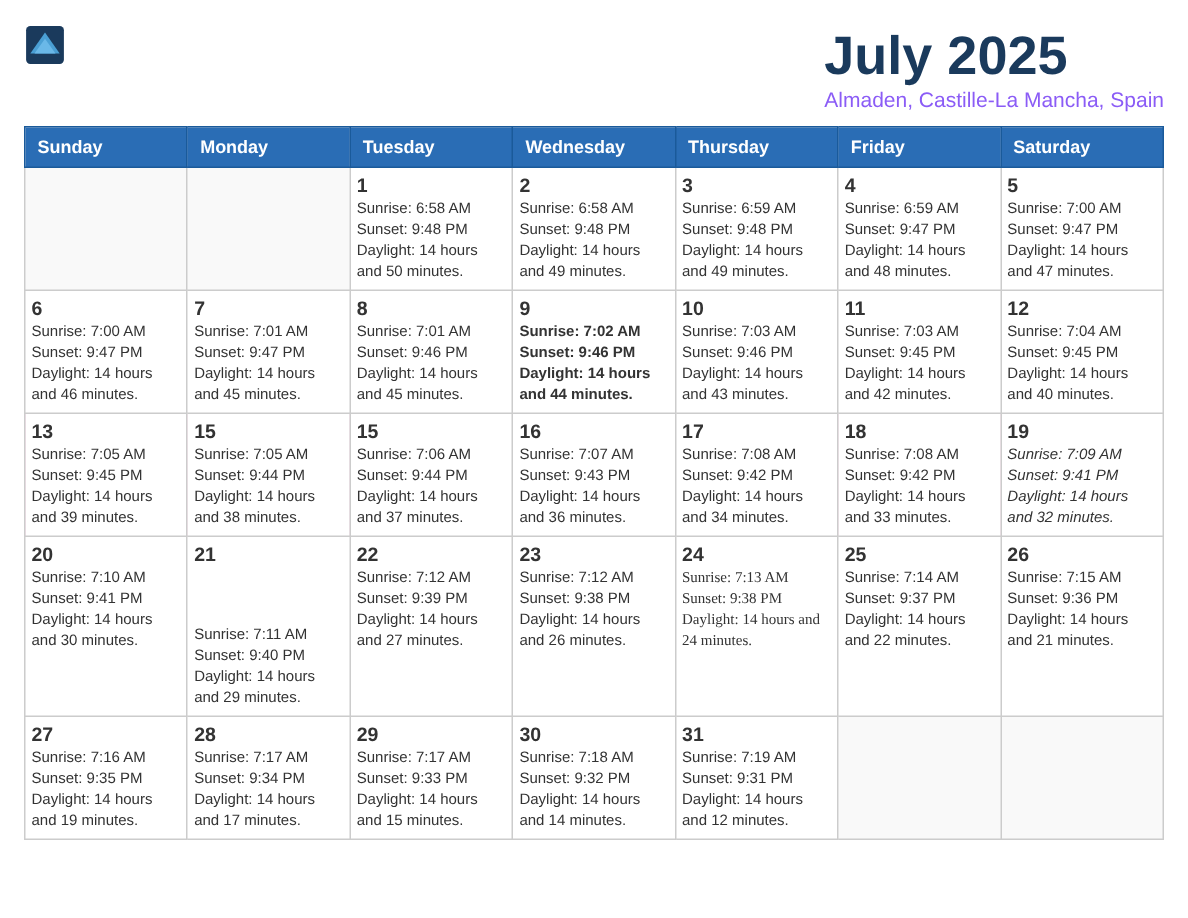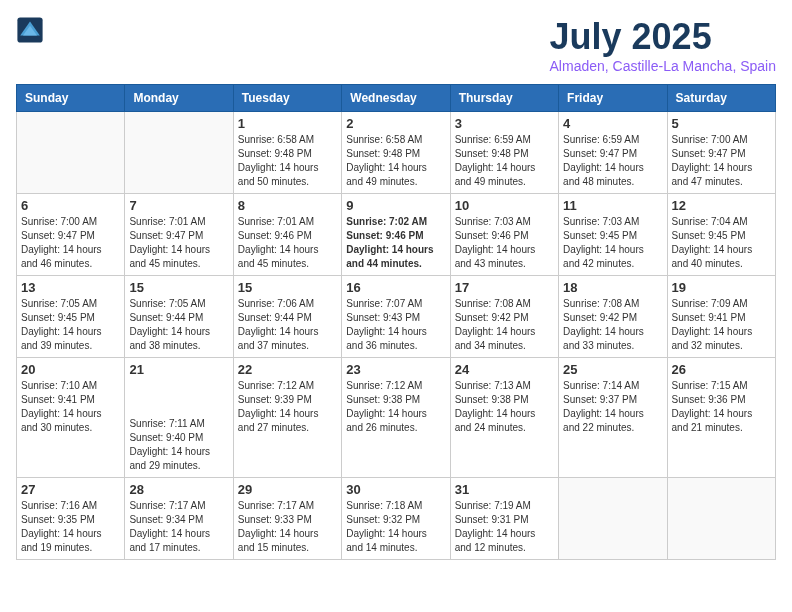--- a/index.html
+++ b/index.html
@@ -221,21 +221,21 @@
 Daylight: 14 hours and 34 minutes.</div>
         </td>
         <td>
           <div class="day-number">18</div>
           <div class="day-info" style="white-space: pre-line;">Sunrise: 7:08 AM
 Sunset: 9:42 PM
 Daylight: 14 hours and 33 minutes.</div>
         </td>
         <td>
           <div class="day-number">19</div>
-          <div class="day-info" style="white-space: pre-line;">Sunrise: 7:09 AM
+          <div class="day-info" style="white-space: pre-line; font-style: italic;">Sunrise: 7:09 AM
 Sunset: 9:41 PM
 Daylight: 14 hours and 32 minutes.</div>
         </td>
       </tr>
       <tr style="background: rgb(245, 245, 245);">
         <td>
           <div class="day-number">20</div>
           <div class="day-info" style="white-space: pre-line;">Sunrise: 7:10 AM
 Sunset: 9:41 PM
 Daylight: 14 hours and 30 minutes.</div>
@@ -253,21 +253,21 @@
 Daylight: 14 hours and 27 minutes.</div>
         </td>
         <td>
           <div class="day-number">23</div>
           <div class="day-info" style="white-space: pre-line;">Sunrise: 7:12 AM
 Sunset: 9:38 PM
 Daylight: 14 hours and 26 minutes.</div>
         </td>
         <td>
           <div class="day-number">24</div>
-          <div class="day-info" style="white-space: pre-line;">Sunrise: 7:13 AM
+          <div class="day-info" style="white-space: pre-line; font-family: Liberation Serif, serif;">Sunrise: 7:13 AM
 Sunset: 9:38 PM
 Daylight: 14 hours and 24 minutes.</div>
         </td>
         <td>
           <div class="day-number">25</div>
           <div class="day-info" style="white-space: pre-line;">Sunrise: 7:14 AM
 Sunset: 9:37 PM
 Daylight: 14 hours and 22 minutes.</div>
         </td>
         <td>

